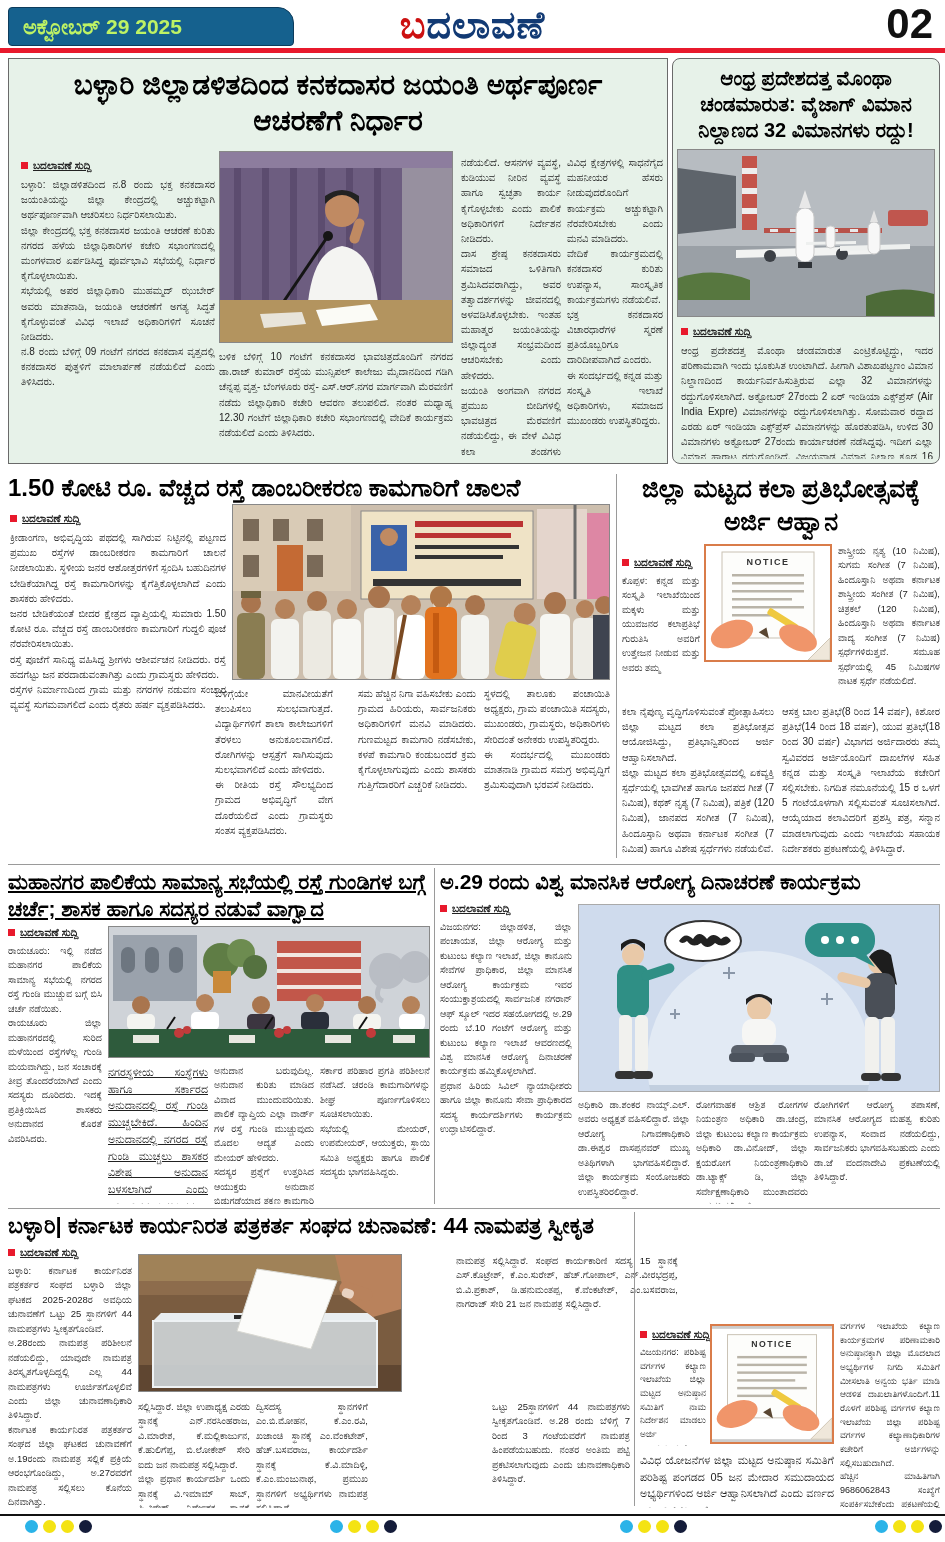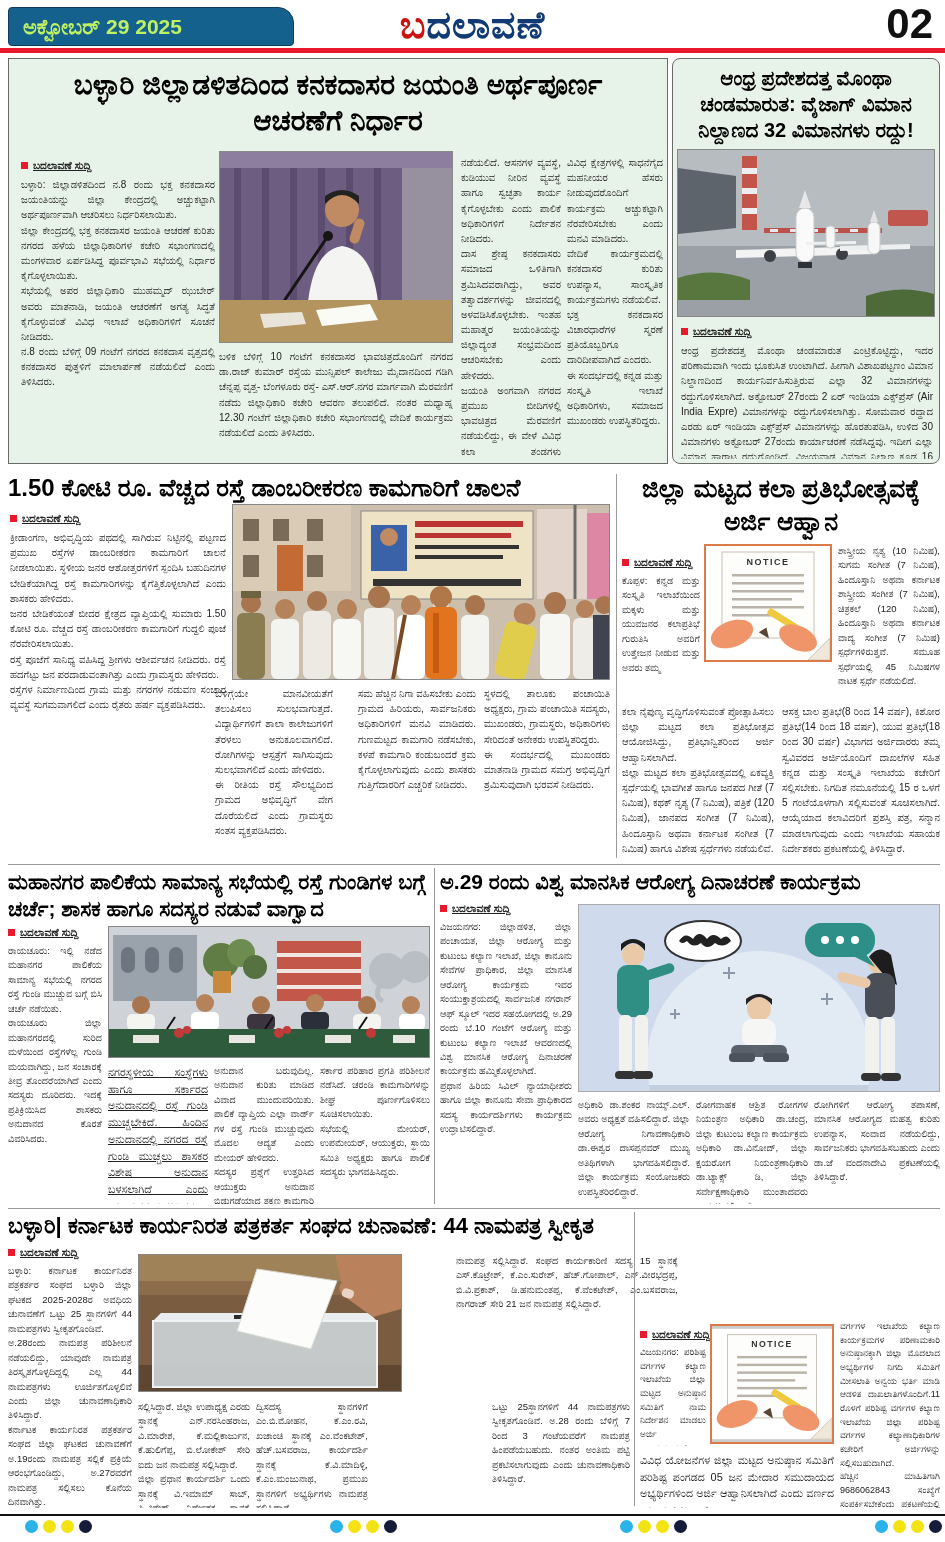--- a/index.html
+++ b/index.html
@@ -300,21 +300,21 @@
     <div class="col" style="left:216px; top:72px; width:102px; height:158px; font-size:9.5px;">ಶಾಸ್ತ್ರೀಯ ನೃತ್ಯ (10 ನಿಮಿಷ), ಸುಗಮ ಸಂಗೀತ (7 ನಿಮಿಷ), ಹಿಂದೂಸ್ತಾನಿ ಅಥವಾ ಕರ್ನಾಟಕ ಶಾಸ್ತ್ರೀಯ ಸಂಗೀತ (7 ನಿಮಿಷ), ಚಿತ್ರಕಲೆ (120 ನಿಮಿಷ), ಹಿಂದೂಸ್ತಾನಿ ಅಥವಾ ಕರ್ನಾಟಕ ವಾದ್ಯ ಸಂಗೀತ (7 ನಿಮಿಷ) ಸ್ಪರ್ಧೆಗಳಿರುತ್ತವೆ. ಸಮೂಹ ಸ್ಪರ್ಧೆಯಲ್ಲಿ 45 ನಿಮಿಷಗಳ ನಾಟಕ ಸ್ಪರ್ಧೆ ನಡೆಯಲಿದೆ.</div>
 
     <div class="col" style="left:0px; top:232px; width:152px; height:154px;">ಕಲಾ ನೈಪುಣ್ಯ ವೃದ್ಧಿಗೊಳಿಸುವಂತೆ ಪ್ರೋತ್ಸಾಹಿಸಲು ಜಿಲ್ಲಾ ಮಟ್ಟದ ಕಲಾ ಪ್ರತಿಭೋತ್ಸವ ಆಯೋಜಿಸಿದ್ದು, ಪ್ರತಿಭಾನ್ವಿತರಿಂದ ಅರ್ಜಿ ಆಹ್ವಾನಿಸಲಾಗಿದೆ.
 ಜಿಲ್ಲಾ ಮಟ್ಟದ ಕಲಾ ಪ್ರತಿಭೋತ್ಸವದಲ್ಲಿ ಏಕವ್ಯಕ್ತಿ ಸ್ಪರ್ಧೆಯಲ್ಲಿ ಭಾವಗೀತೆ ಹಾಗೂ ಜನಪದ ಗೀತೆ (7 ನಿಮಿಷ), ಕಥಕ್ ನೃತ್ಯ (7 ನಿಮಿಷ), ಪತ್ರಿಕೆ (120 ನಿಮಿಷ), ಜಾನಪದ ಸಂಗೀತ (7 ನಿಮಿಷ), ಹಿಂದೂಸ್ತಾನಿ ಅಥವಾ ಕರ್ನಾಟಕ ಸಂಗೀತ (7 ನಿಮಿಷ) ಹಾಗೂ ವಿಶೇಷ ಸ್ಪರ್ಧೆಗಳು ನಡೆಯಲಿವೆ.</div>
     <div class="col" style="left:160px; top:232px; width:158px; height:154px;">ಆಸಕ್ತ ಬಾಲ ಪ್ರತಿಭೆ(8 ರಿಂದ 14 ವರ್ಷ), ಕಿಶೋರ ಪ್ರತಿಭೆ(14 ರಿಂದ 18 ವರ್ಷ), ಯುವ ಪ್ರತಿಭೆ(18 ರಿಂದ 30 ವರ್ಷ) ವಿಭಾಗದ ಅರ್ಜಿದಾರರು ತಮ್ಮ ಸ್ವವಿವರದ ಅರ್ಜಿಯೊಂದಿಗೆ ದಾಖಲೆಗಳ ಸಹಿತ ಕನ್ನಡ ಮತ್ತು ಸಂಸ್ಕೃತಿ ಇಲಾಖೆಯ ಕಚೇರಿಗೆ ಸಲ್ಲಿಸಬೇಕು. ನಿಗದಿತ ನಮೂನೆಯಲ್ಲಿ 15 ರ ಒಳಗೆ 5 ಗಂಟೆಯೊಳಗಾಗಿ ಸಲ್ಲಿಸುವಂತೆ ಸೂಚಿಸಲಾಗಿದೆ. ಆಯ್ಕೆಯಾದ ಕಲಾವಿದರಿಗೆ ಪ್ರಶಸ್ತಿ ಪತ್ರ, ಸನ್ಮಾನ ಮಾಡಲಾಗುವುದು ಎಂದು ಇಲಾಖೆಯ ಸಹಾಯಕ ನಿರ್ದೇಶಕರು ಪ್ರಕಟಣೆಯಲ್ಲಿ ತಿಳಿಸಿದ್ದಾರೆ.</div>
   </div>
 
   <div class="hrule" style="left:8px; top:864px; width:932px;"></div>
 
   <div class="art" style="left:8px; top:868px; width:424px; height:338px;">
-    <div class="headline" style="font-size:21px;">ಮಹಾನಗರ ಪಾಲಿಕೆಯ ಸಾಮಾನ್ಯ ಸಭೆಯಲ್ಲಿ ರಸ್ತೆ ಗುಂಡಿಗಳ ಬಗ್ಗೆ ಚರ್ಚೆ; ಶಾಸಕ ಹಾಗೂ ಸದಸ್ಯರ ನಡುವೆ ವಾಗ್ವಾದ</div>
+    <div class="headline" style="font-size:21px;text-decoration:underline;">ಮಹಾನಗರ ಪಾಲಿಕೆಯ ಸಾಮಾನ್ಯ ಸಭೆಯಲ್ಲಿ ರಸ್ತೆ ಗುಂಡಿಗಳ ಬಗ್ಗೆ ಚರ್ಚೆ; ಶಾಸಕ ಹಾಗೂ ಸದಸ್ಯರ ನಡುವೆ ವಾಗ್ವಾದ</div>
     <div class="byline" style="left:0px; top:58px;">
       <span class="sq" style="background-color: rgb(232, 25, 44);"></span>
       <span class="txt">ಬದಲಾವಣೆ ಸುದ್ದಿ</span>
     </div>
     <div class="col" style="left:0px; top:76px; width:94px; height:258px; font-size:9.5px;">ರಾಯಚೂರು: ಇಲ್ಲಿ ನಡೆದ ಮಹಾನಗರ ಪಾಲಿಕೆಯ ಸಾಮಾನ್ಯ ಸಭೆಯಲ್ಲಿ ನಗರದ ರಸ್ತೆ ಗುಂಡಿ ಮುಚ್ಚುವ ಬಗ್ಗೆ ಬಿಸಿ ಚರ್ಚೆ ನಡೆಯಿತು.
 ರಾಯಚೂರು ಜಿಲ್ಲಾ ಮಹಾನಗರದಲ್ಲಿ ಸುರಿದ ಮಳೆಯಿಂದ ರಸ್ತೆಗಳೆಲ್ಲ ಗುಂಡಿ ಮಯವಾಗಿದ್ದು, ಜನ ಸಂಚಾರಕ್ಕೆ ತೀವ್ರ ತೊಂದರೆಯಾಗಿದೆ ಎಂದು ಸದಸ್ಯರು ದೂರಿದರು. ಇದಕ್ಕೆ ಪ್ರತಿಕ್ರಿಯಿಸಿದ ಶಾಸಕರು ಅನುದಾನದ ಕೊರತೆ ವಿವರಿಸಿದರು.</div>
 
     <div class="photo" style="left:100px; top:58px; width:322px; height:132px;">
       <svg width="320" height="130" viewBox="0 0 320 130">
         <rect width="320" height="130" fill="#cfd3d8"></rect>

